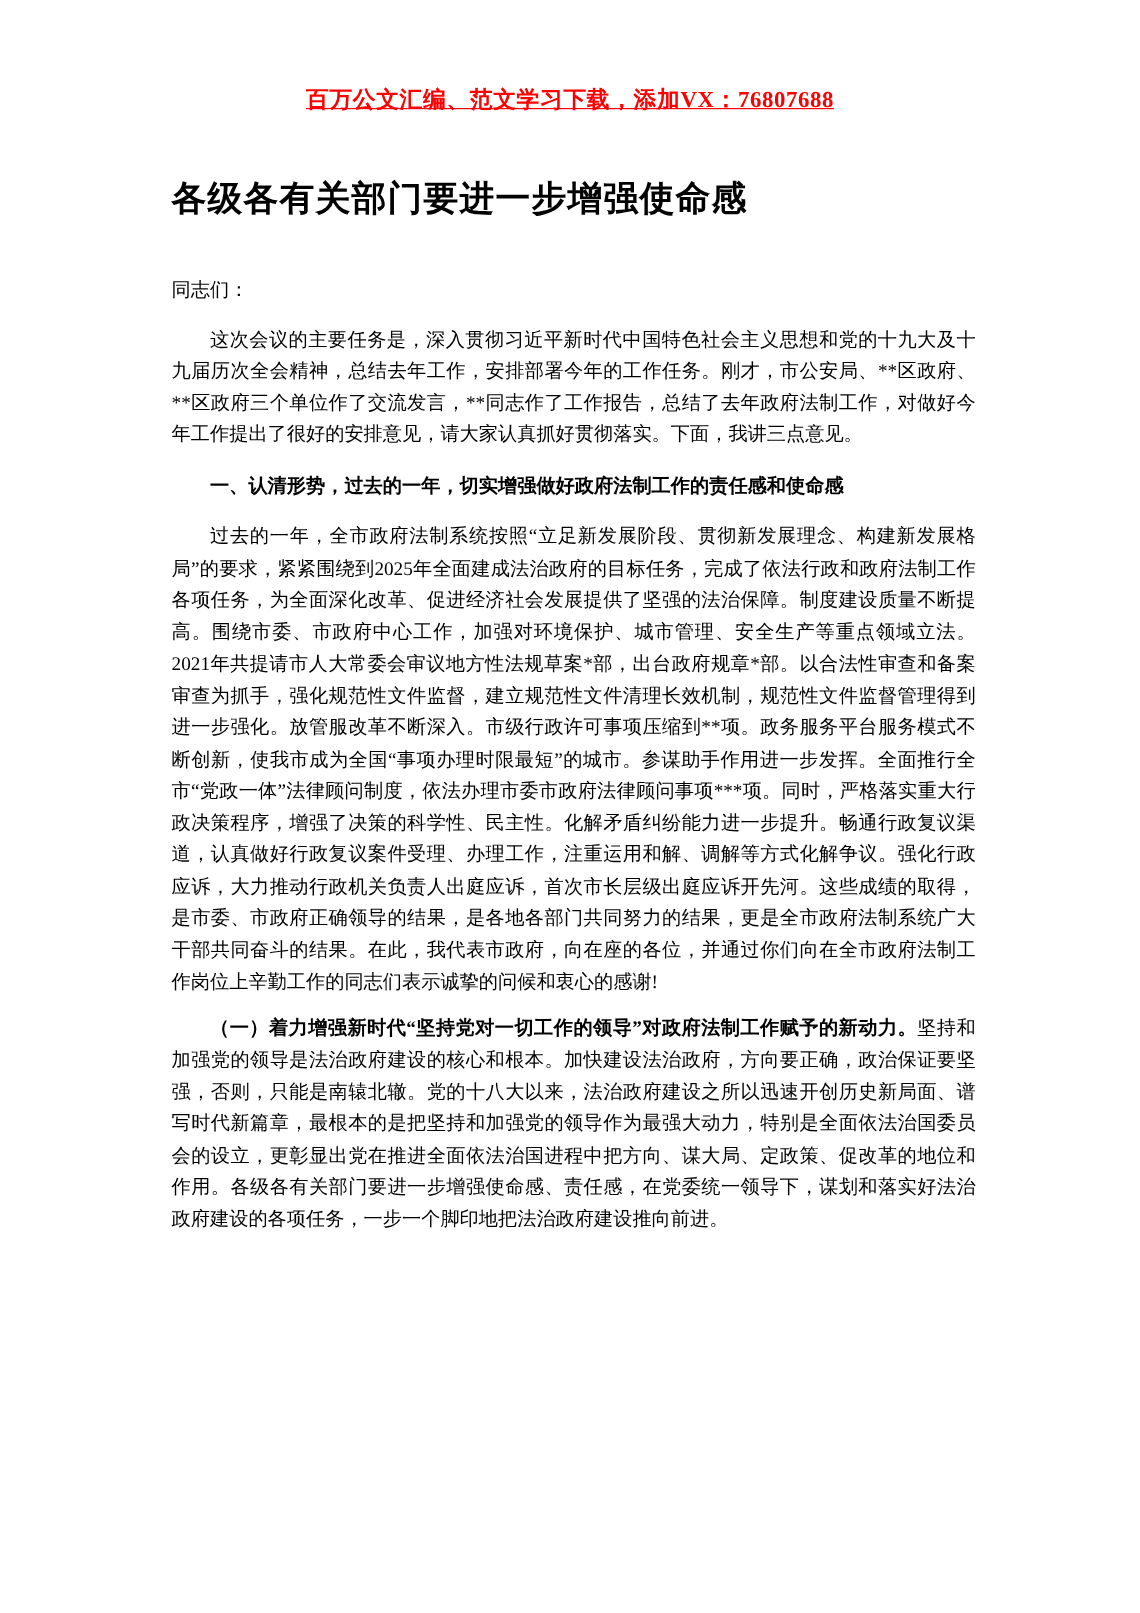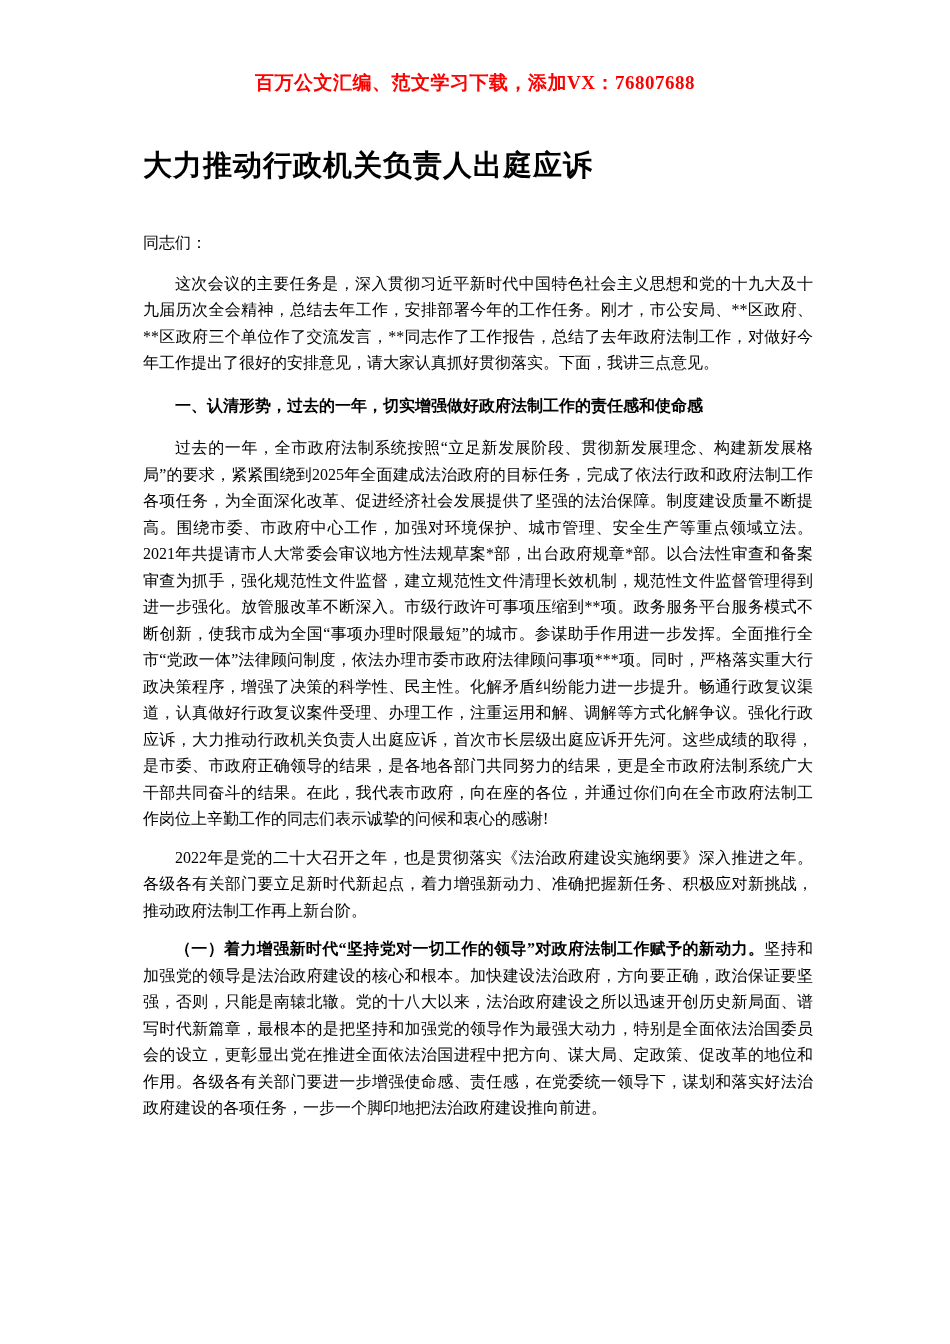--- a/index.html
+++ b/index.html
@@ -53,26 +53,25 @@
     margin-bottom: 16px;
   }
   .para.mixed {
     margin-top: 8px;
   }
   .bold { font-weight: bold; }
 </style>
 </head>
 <body>
 
-<div class="watermark" style="color: rgb(255, 0, 0);">百万公文汇编、范文学习下载，添加VX：76807688</div>
+<div class="watermark" style="color: rgb(255, 0, 0); text-decoration: underline;">百万公文汇编、范文学习下载，添加VX：76807688</div>
 
 <div class="doc">
-  <h1 class="doc-title">大力推动行政机关负责人出庭应诉</h1>
+  <h1 class="doc-title">各级各有关部门要进一步增强使命感</h1>
 
   <div class="doc-body">
       <p class="para salutation"><span>同志们：</span></p>
       <p class="para body"><span>这次会议的主要任务是，深入贯彻习近平新时代中国特色社会主义思想和党的十九大及十九届历次全会精神，总结去年工作，安排部署今年的工作任务。刚才，市公安局、**区政府、**区政府三个单位作了交流发言，**同志作了工作报告，总结了去年政府法制工作，对做好今年工作提出了很好的安排意见，请大家认真抓好贯彻落实。下面，我讲三点意见。</span></p>
       <p class="para heading"><span class="bold">一、认清形势，过去的一年，切实增强做好政府法制工作的责任感和使命感</span></p>
       <p class="para body"><span>过去的一年，全市政府法制系统按照“立足新发展阶段、贯彻新发展理念、构建新发展格局”的要求，紧紧围绕到2025年全面建成法治政府的目标任务，完成了依法行政和政府法制工作各项任务，为全面深化改革、促进经济社会发展提供了坚强的法治保障。制度建设质量不断提高。围绕市委、市政府中心工作，加强对环境保护、城市管理、安全生产等重点领域立法。2021年共提请市人大常委会审议地方性法规草案*部，出台政府规章*部。以合法性审查和备案审查为抓手，强化规范性文件监督，建立规范性文件清理长效机制，规范性文件监督管理得到进一步强化。放管服改革不断深入。市级行政许可事项压缩到**项。政务服务平台服务模式不断创新，使我市成为全国“事项办理时限最短”的城市。参谋助手作用进一步发挥。全面推行全市“党政一体”法律顾问制度，依法办理市委市政府法律顾问事项***项。同时，严格落实重大行政决策程序，增强了决策的科学性、民主性。化解矛盾纠纷能力进一步提升。畅通行政复议渠道，认真做好行政复议案件受理、办理工作，注重运用和解、调解等方式化解争议。强化行政应诉，大力推动行政机关负责人出庭应诉，首次市长层级出庭应诉开先河。这些成绩的取得，是市委、市政府正确领导的结果，是各地各部门共同努力的结果，更是全市政府法制系统广大干部共同奋斗的结果。在此，我代表市政府，向在座的各位，并通过你们向在全市政府法制工作岗位上辛勤工作的同志们表示诚挚的问候和衷心的感谢!</span></p>
-      <p class="para body"><span>2022年是党的二十大召开之年，也是贯彻落实《法治政府建设实施纲要》深入推进之年。各级各有关部门要立足新时代新起点，着力增强新动力、准确把握新任务、积极应对新挑战，推动政府法制工作再上新台阶。</span></p>
       <p class="para mixed"><span class="bold">（一）着力增强新时代“坚持党对一切工作的领导”对政府法制工作赋予的新动力。</span><span>坚持和加强党的领导是法治政府建设的核心和根本。加快建设法治政府，方向要正确，政治保证要坚强，否则，只能是南辕北辙。党的十八大以来，法治政府建设之所以迅速开创历史新局面、谱写时代新篇章，最根本的是把坚持和加强党的领导作为最强大动力，特别是全面依法治国委员会的设立，更彰显出党在推进全面依法治国进程中把方向、谋大局、定政策、促改革的地位和作用。各级各有关部门要进一步增强使命感、责任感，在党委统一领导下，谋划和落实好法治政府建设的各项任务，一步一个脚印地把法治政府建设推向前进。</span></p>
     </div>
 </div>
 
 </body></html>

